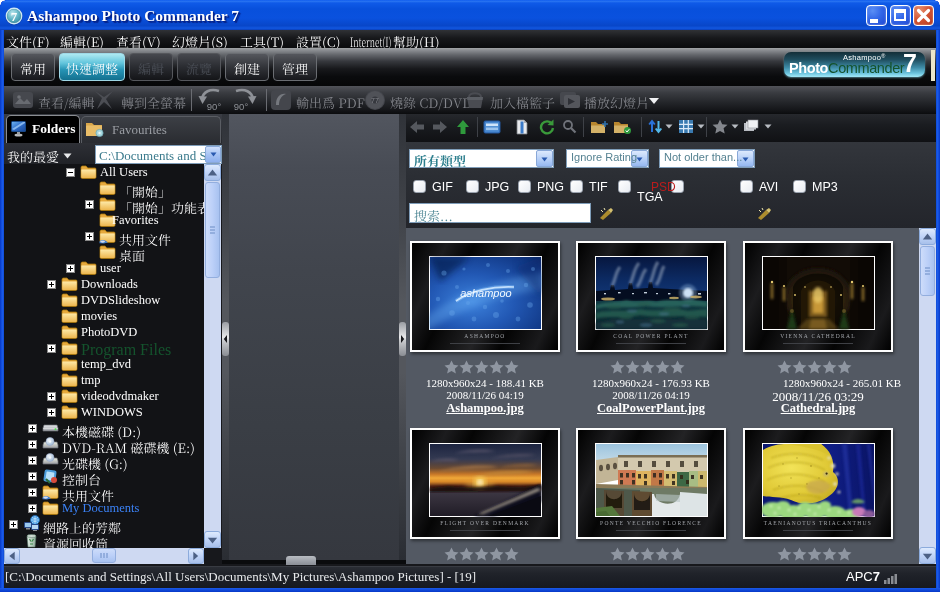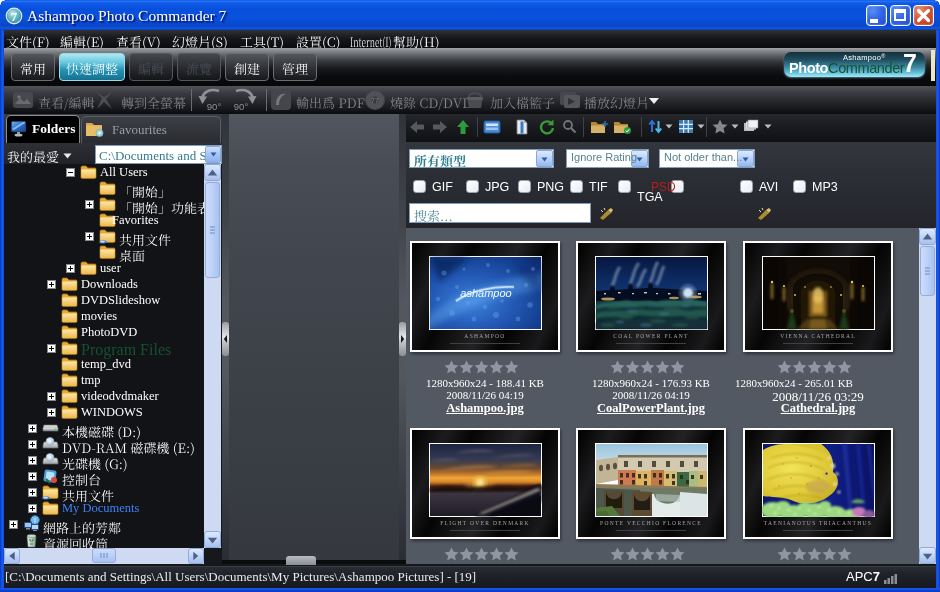--- a/index.html
+++ b/index.html
@@ -24,21 +24,21 @@
 <circle cx="9" cy="9" r="6.8" fill="url(#g7)"></circle>
 <defs>
       <radialGradient id="g7" cx="0.4" cy="0.3" r="0.9">
         <stop offset="0" stop-color="#bfe8ef"></stop>
         <stop offset="0.5" stop-color="#5fb3c4"></stop>
         <stop offset="1" stop-color="#2e7f96"></stop>
       </radialGradient>
     </defs>
 <text x="9" y="13.5" font-family="Liberation Serif" font-size="13" font-weight="bold" fill="#fff" text-anchor="middle">7</text>
   </svg>
-<div class="abs serif" style="left:27px;top:7px;font-size:15.5px;font-weight:normal;color:#fff;
+<div class="abs serif" style="left:27px;top:7px;font-size:15.5px;font-weight:bold;color:#fff;
 text-shadow:1px 1px 0 #04238c,2px 2px 1px #04238c">Ashampoo Photo Commander 7</div>
 <div class="abs" style="left:866px;top:5px;width:21px;height:21px;border-radius:4px;
 border:1px solid #fff;background:radial-gradient(circle at 30% 25%,#5a8ef5 0%,#3367e8 45%,#1e46d2 100%);box-shadow:inset 0 0 2px rgba(255,255,255,.6)">
     <div class="abs" style="left:3px;top:13px;width:8px;height:4px;background:#fff"></div>
   </div>
 <div class="abs" style="left:890px;top:5px;width:21px;height:21px;border-radius:4px;
 border:1px solid #fff;background:radial-gradient(circle at 30% 25%,#5a8ef5 0%,#3367e8 45%,#1e46d2 100%);box-shadow:inset 0 0 2px rgba(255,255,255,.6)">
     <div class="abs" style="left:3px;top:3px;width:12px;height:12px;border:2px solid #fff;border-top-width:4px"></div>
   </div>
 <div class="abs" style="left:913px;top:5px;width:21px;height:21px;border-radius:4px;
@@ -1138,21 +1138,21 @@
       <path d="M8 0.5 L10.3 5.2 L15.5 5.8 L11.6 9.3 L12.7 14.5 L8 11.9 L3.3 14.5 L4.4 9.3 L0.5 5.8 L5.7 5.2 Z" fill="#8f96a1"></path>
     </svg><svg width="15" height="14" viewBox="0 0 16 15">
       <path d="M8 0.5 L10.3 5.2 L15.5 5.8 L11.6 9.3 L12.7 14.5 L8 11.9 L3.3 14.5 L4.4 9.3 L0.5 5.8 L5.7 5.2 Z" fill="#8f96a1"></path>
     </svg><svg width="15" height="14" viewBox="0 0 16 15">
       <path d="M8 0.5 L10.3 5.2 L15.5 5.8 L11.6 9.3 L12.7 14.5 L8 11.9 L3.3 14.5 L4.4 9.3 L0.5 5.8 L5.7 5.2 Z" fill="#8f96a1"></path>
     </svg><svg width="15" height="14" viewBox="0 0 16 15">
       <path d="M8 0.5 L10.3 5.2 L15.5 5.8 L11.6 9.3 L12.7 14.5 L8 11.9 L3.3 14.5 L4.4 9.3 L0.5 5.8 L5.7 5.2 Z" fill="#8f96a1"></path>
     </svg><svg width="15" height="14" viewBox="0 0 16 15">
       <path d="M8 0.5 L10.3 5.2 L15.5 5.8 L11.6 9.3 L12.7 14.5 L8 11.9 L3.3 14.5 L4.4 9.3 L0.5 5.8 L5.7 5.2 Z" fill="#8f96a1"></path>
     </svg></div>
-<div class="abs serif" style="left:735px;top:377px;width:166px;text-align:left;font-size:11px;color:#fff">1280x960x24 - 265.01 KB</div>
+<div class="abs serif" style="left:735px;top:377px;width:166px;text-align:right;font-size:11px;color:#fff">1280x960x24 - 265.01 KB</div>
 <div class="abs serif" style="left:735px;top:389px;width:166px;text-align:center;font-size:13px;color:#fff">2008/11/26 03:29</div>
 <div class="abs serif" style="left:735px;top:401px;width:166px;text-align:center;font-size:12.5px;color:#fff;font-weight:bold"><span style="text-decoration:underline">Cathedral.jpg</span></div>
 <div class="abs" style="left:410px;top:428px;width:150px;height:111px;background:#fdfdfd;
 box-shadow:1px 2px 3px rgba(0,0,0,0.45)"></div>
 <div class="abs" style="left:412px;top:430px;width:146px;height:107px;
 background:linear-gradient(115deg,#000 0%,#1c1c1e 18%,#050505 32%,#232325 55%,#040404 70%,#1a1a1c 88%,#000 100%)"></div>
 <svg class="abs" width="113" height="74" viewBox="0 0 113 74" style="left:429px;top:443px">
 <rect width="113" height="74" fill="#fff"></rect>
     <g transform="translate(1,1)">
       <defs>

